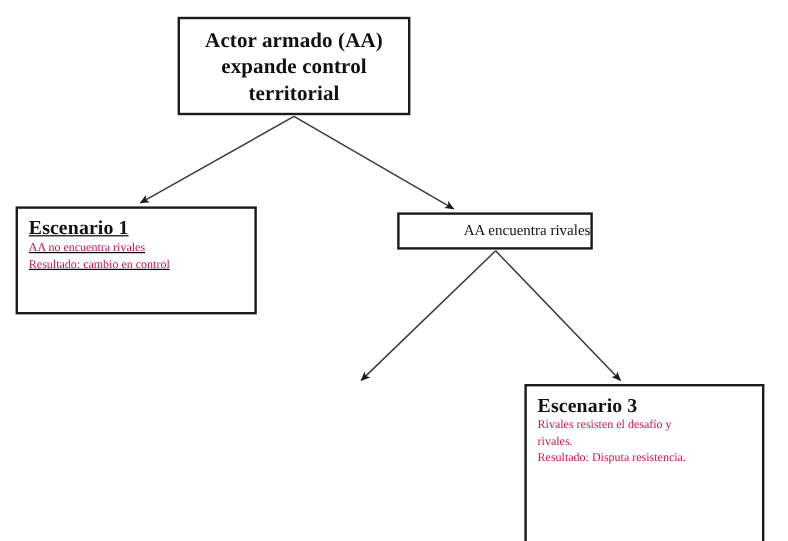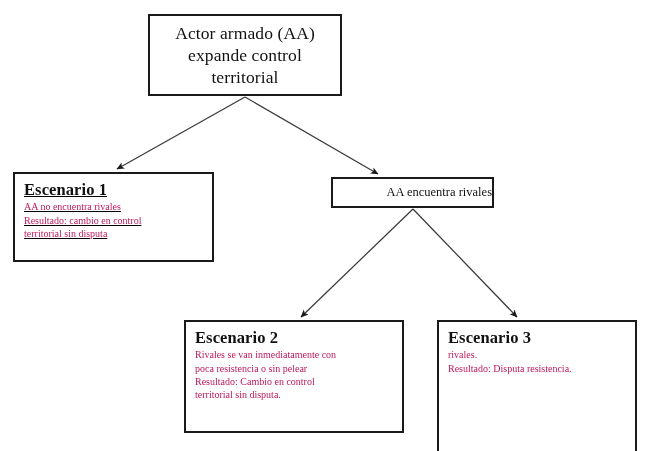--- a/index.html
+++ b/index.html
@@ -32,21 +32,21 @@
   }
 
   
   .node-root {
     display: flex;
     align-items: center;
     justify-content: center;
     text-align: center;
   }
   .root-title {
-    font-weight: normal;
+    font-weight: bold;
     font-size: 17.5px;
     line-height: 1.27;
     color: #111111;
     letter-spacing: 0.1px;
   }
 
   
   .node-inline {
     display: flex;
     align-items: center;
@@ -103,34 +103,27 @@
       <div>Actor armado (AA)</div>
       <div>expande control</div>
       <div>territorial</div>
     </div>
   </div>
 
   <div class="node node-scenario" style="left:13px; top:172px; width:201px; height:90px;text-decoration:underline;">
     <div class="sc-heading">Escenario 1</div>
     <div class="sc-line">AA no encuentra rivales</div>
     <div class="sc-line">Resultado: cambio en control</div>
-    <div class="sc-line">territorial sin disputa</div>
   </div>
 
   <div class="node node-inline" style="left:331px; top:177px; width:163px; height:31px;">
     <div class="inline-title">AA encuentra rivales</div>
   </div>
 
-  <div class="node node-scenario" style="left:184px; top:320px; width:220px; height:113px;">
-    <div class="sc-heading">Escenario 2</div>
-    <div class="sc-line">Rivales se van inmediatamente con</div>
-    <div class="sc-line">poca resistencia o sin pelear</div>
-    <div class="sc-line">Resultado: Cambio en control</div>
-    <div class="sc-line">territorial sin disputa.</div>
-  </div>
 
   <div class="node node-scenario" style="left:437px; top:320px; width:200px; height:133px;">
     <div class="sc-heading">Escenario 3</div>
+    <div class="sc-line">Rivales resisten el desafío y</div>
     <div class="sc-line">rivales.</div>
     <div class="sc-line">Resultado: Disputa resistencia.</div>
   </div>
 
 </div>
 
 </body></html>

